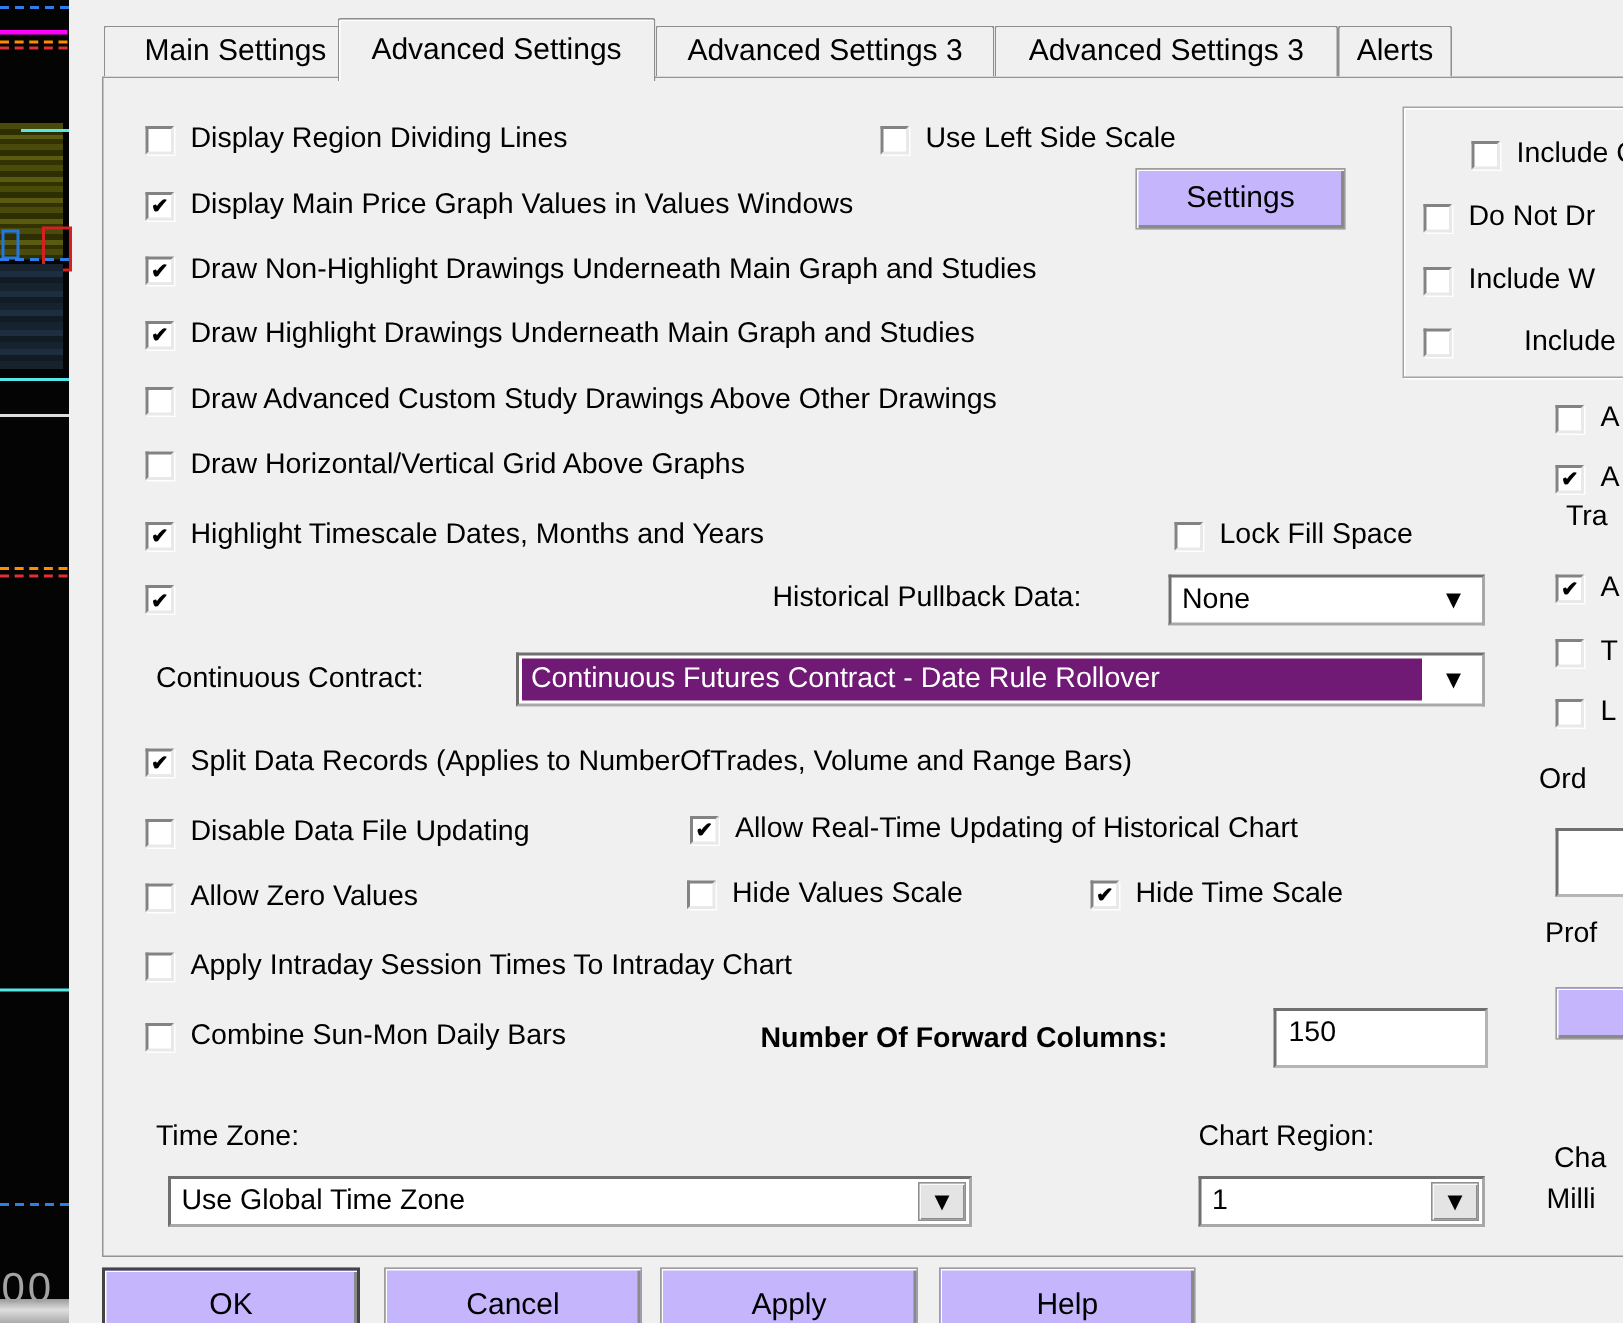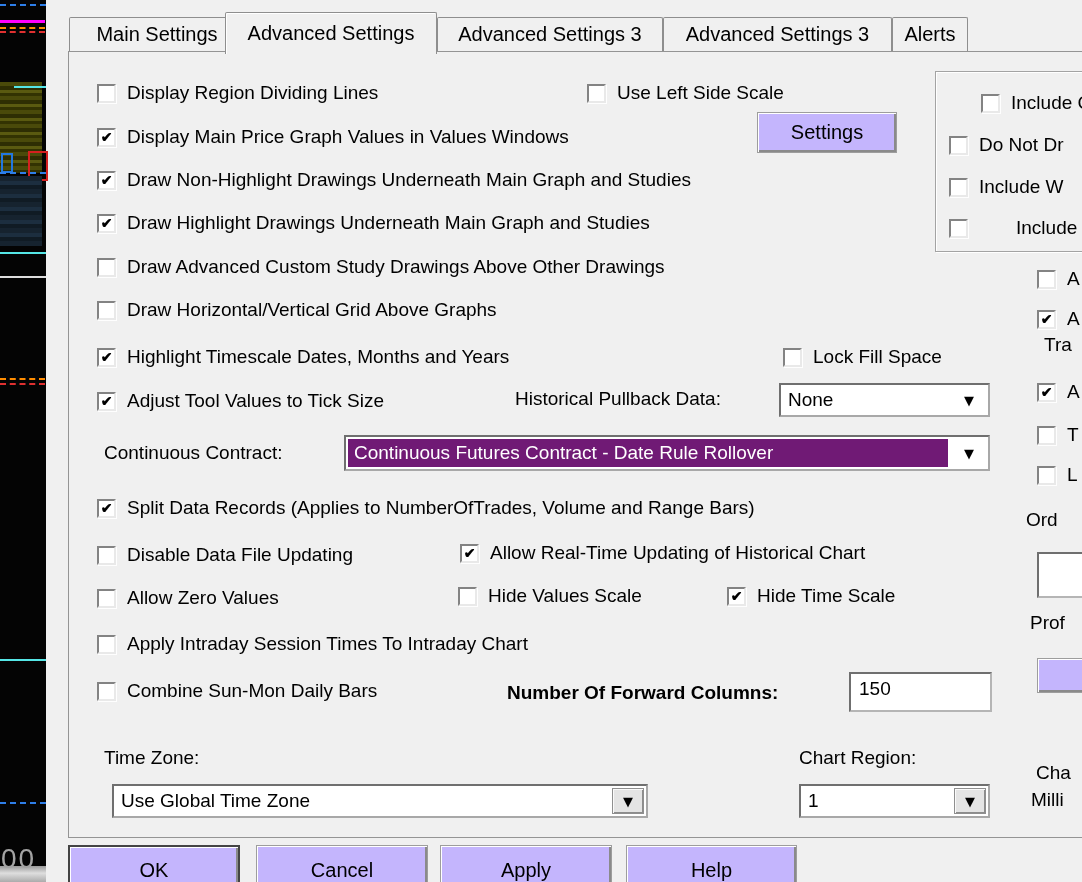--- a/index.html
+++ b/index.html
@@ -127,21 +127,20 @@
   <div class="row" style="left:97px;top:346px;">
     <span class="cb">✔</span>
     <span>Highlight Timescale Dates, Months and Years</span>
   </div>
   <div class="row" style="left:783px;top:346px;">
     <span class="cb"></span>
     <span>Lock Fill Space</span>
   </div>
   <div class="row" style="left:97px;top:390px;">
     <span class="cb">✔</span>
-    <span>Adjust Tool Values to Tick Size</span>
   </div>
 
   <div class="text-label" style="left:515px;top:388px;">Historical Pullback Data:</div>
   <div class="combo" style="left:779px;top:383px;width:211px;height:34px;">
     <span class="val">None</span>
     <span class="arrow-flat">▼</span>
   </div>
 
   <div class="text-label" style="left:104px;top:442px;">Continuous Contract:</div>
   <div class="combo" style="left:344px;top:435px;width:646px;height:36px;">

